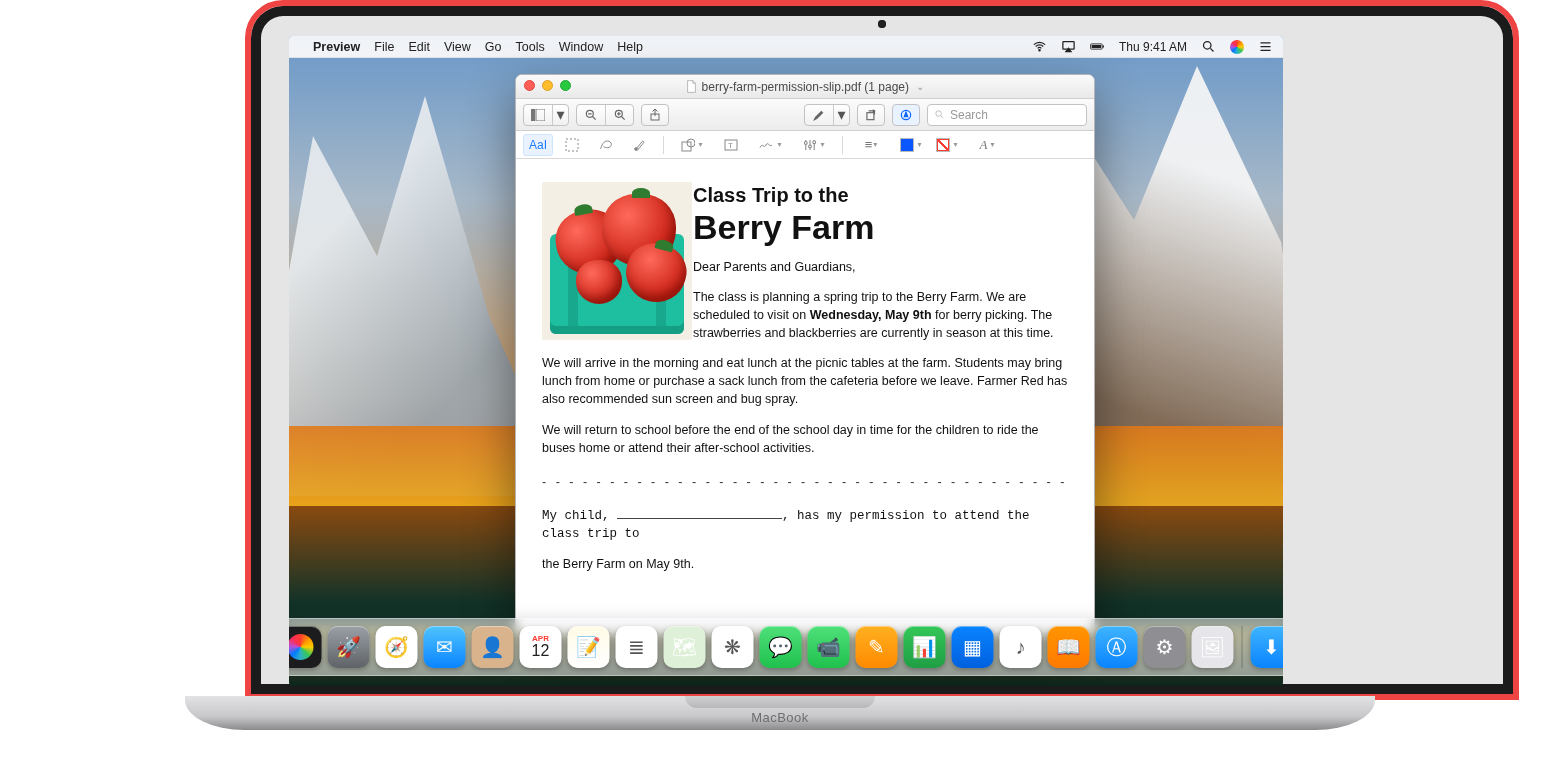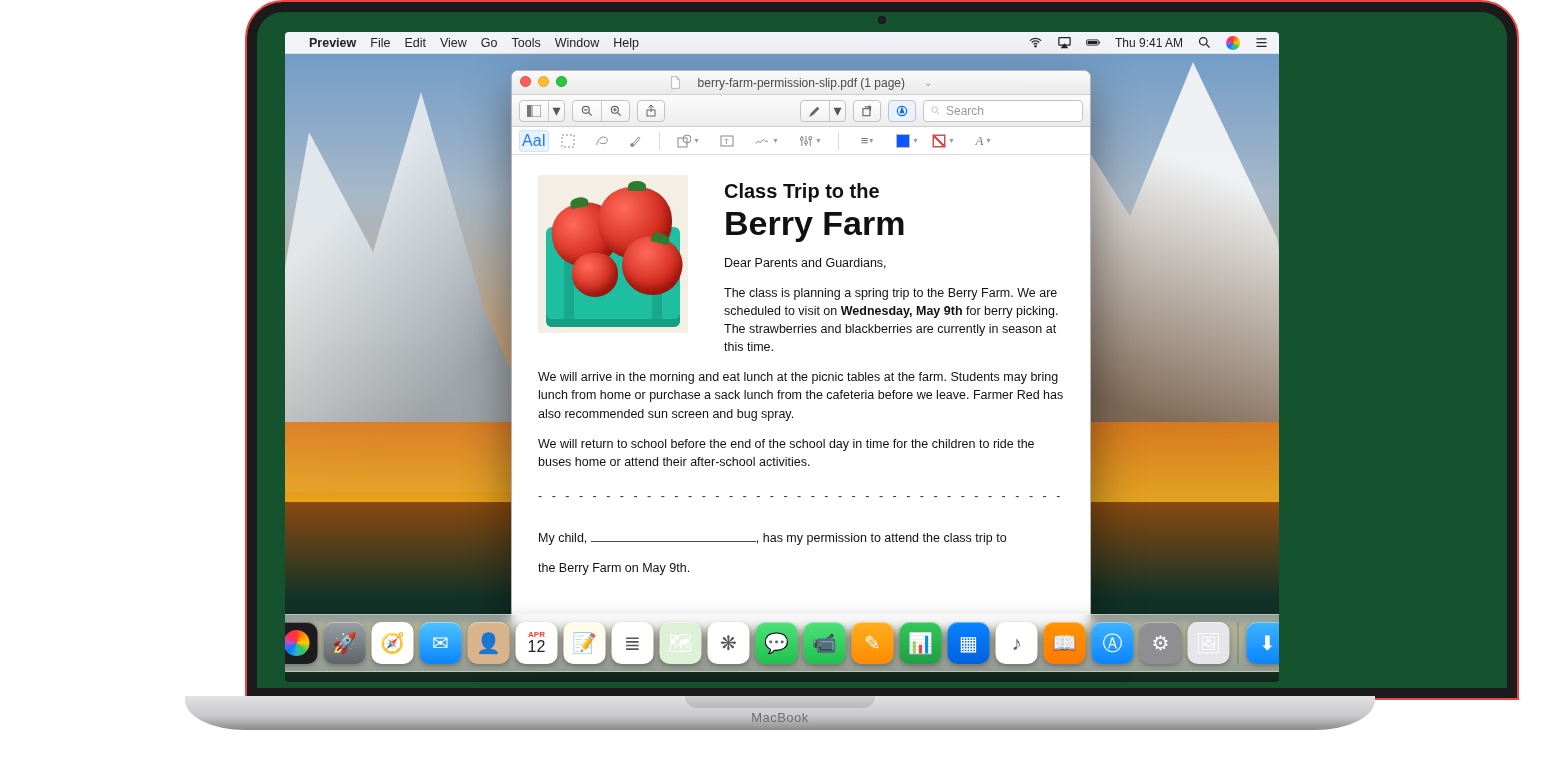--- a/index.html
+++ b/index.html
@@ -18,23 +18,23 @@
   top: 0;
   width: 1190px;
   height: 780px;
 }
 .lid {
   position: absolute;
   left: 60px;
   top: 0;
   width: 1274px;
   height: 700px;
-  background: #14532d;
+  background: #e5e5e5;
   border-radius: 38px 38px 0 0;
-  border: 2px solid #ef4444;
+  border: 6px solid #ef4444;
   box-shadow: inset 0 0 0 10px #1b1b1c;
 }
 .camera {
   position: absolute;
   top: 14px;
   left: 50%;
   transform: translateX(-50%);
   width: 8px; height: 8px;
   background: #222; border-radius: 50%;
   box-shadow: inset 0 0 2px #000;
@@ -124,21 +124,21 @@
 .titlebar {
   height:24px; display:flex; align-items:center; justify-content:center;
   position:relative; background:linear-gradient(#fafafa,#e9e9e9);
   border-bottom:1px solid #d0d0d0; font-size:12px; color:#4a4a4a;
 }
 .traffic { position:absolute; left:8px; top:5px; display:flex; gap:7px; }
 .tl { width:11px; height:11px; border-radius:50%; }
 .tl.r{background:#ff5f57;border:1px solid #e04640;}
 .tl.y{background:#ffbd2e;border:1px solid #dfa023;}
 .tl.g{background:#28c940;border:1px solid #1ea830;}
-.title-doc { display:flex; align-items:center; gap:17px; }
+.title-doc { display:flex; align-items:center; gap:5px; }
 .title-doc svg{width:11px;height:13px;}
 .title-caret{color:#999;font-size:10px;margin-left:2px;}
 
 .toolbar {
   height:32px; background:linear-gradient(#fbfbfb,#ececec);
   border-bottom:1px solid #cfcfcf;
   display:flex; align-items:center; padding:0 7px; gap:7px;
 }
 .tb-btn, .tb-grp {
   height:22px; min-width:28px; border:1px solid #c3c3c5; border-radius:4px;
@@ -167,21 +167,21 @@
 .mk-sep{ width:1px; height:18px; background:#d9d9d9; margin:0 4px; }
 .mk.fill{ width:32px; }
 .mk .sw{ width:14px; height:14px; border:1px solid #bbb; }
 .mk .sw.blu{ background:#0b57ff; }
 .mk .sw.red{ background:#fff; position:relative; }
 .mk .sw.red::after{content:"";position:absolute;inset:0;border:1.5px solid #ff3b30;}
 .mk .sw.red::before{content:"";position:absolute;left:0;top:0;right:0;bottom:0;
   background:linear-gradient(45deg,transparent 45%,#ff3b30 45% 55%,transparent 55%);}
 
 .doc-area{ flex:1; background:#fff; overflow:auto; padding:20px 26px; color:#111; font-size:12.5px; line-height:1.45; }
-.doc-head{ display:flex; gap:36px; }
+.doc-head{ display:flex; gap:1px;align-items:center; }
 .berry-img{ width:150px; height:158px; flex:0 0 150px; border-radius:2px; overflow:hidden;
   background:#f4efe4; position:relative; }
 .basket{ position:absolute; left:8px; bottom:6px; width:134px; height:100px;
   background:#1dbfa0; border-radius:6px; box-shadow:inset 0 -8px 0 #149e84; }
 .basket::before,.basket::after{content:"";position:absolute;top:0;bottom:8px;width:10px;background:#17a88e;}
 .basket::before{left:18px;} .basket::after{right:18px;}
 .berry{position:absolute;border-radius:50% 50% 55% 55%;background:radial-gradient(circle at 35% 30%,#ff6a5a,#c81e12 70%);box-shadow:inset -4px -6px 8px rgba(0,0,0,.25);}
 .b1{width:66px;height:64px;left:14px;top:28px;transform:rotate(-10deg);}
 .b2{width:74px;height:72px;left:60px;top:12px;}
 .b3{width:60px;height:58px;left:84px;top:62px;transform:rotate(15deg);}
@@ -338,21 +338,21 @@
           <div class="tb-search">
             <svg viewBox="0 0 24 24" fill="none" stroke="#9a9a9a" stroke-width="2">
                 <circle cx="10" cy="10" r="6"></circle>
                 <line x1="15" y1="15" x2="20" y2="20"></line>
               </svg>
             <span>Search</span>
           </div>
         </div>
 
         <div class="markup-bar">
-          <div class="mk sel" style="font-size:16px;font-weight:500;">AaI</div>
+          <div class="mk sel" style="font-size:12px;font-weight:500;">AaI</div>
           <div class="mk">
               <svg width="14" height="14">
                 <rect x="1" y="1" width="12" height="12" fill="none" stroke="#888" stroke-dasharray="2 2"></rect>
               </svg>
             </div>
           <div class="mk">
               <svg width="16" height="14" viewBox="0 0 24 20" fill="none" stroke="#888" stroke-width="1.5">
                 <path d="M4 16c0 0 2-12 10-12s8 10 0 10c-4 0-6-2-6-2"></path>
               </svg>
             </div>
@@ -428,21 +428,21 @@
                 <p>
                   <span>The class is planning a spring trip to the Berry Farm. We are scheduled to visit on </span><b>Wednesday, May 9th</b><span> for berry picking. The strawberries and blackberries are currently in season at this time.</span>
                 </p>
               </div>
             </div>
           </div>
           <div class="doc-body">
             <p>We will arrive in the morning and eat lunch at the picnic tables at the farm. Students may bring lunch from home or purchase a sack lunch from the cafeteria before we leave. Farmer Red has also recommended sun screen and bug spray.</p>
             <p>We will return to school before the end of the school day in time for the children to ride the buses home or attend their after-school activities.</p>
             <div class="separator">- - - - - - - - - - - - - - - - - - - - - - - - - - - - - - - - - - - - - - - - - - - - - - - -</div>
-            <p style="margin-top:24px;">
+            <p style="margin-top:16px;font-family:Liberation Mono, monospace;">
               <span>My child, </span><span class="blank"></span><span>, has my permission to attend the class trip to</span>
             </p>
             <p>the Berry Farm on May 9th.</p>
           </div>
         </div>
       </div>
 
       <div class="dock" id="dock">
           <div class="dock-icon" style="background: rgb(28, 28, 30);">
             <div style="width:26px;height:26px;border-radius:50%;background:conic-gradient(#ff3b30,#ff9500,#ffcc00,#34c759,#30b0c7,#007aff,#af52de,#ff2d55,#ff3b30);"></div>

